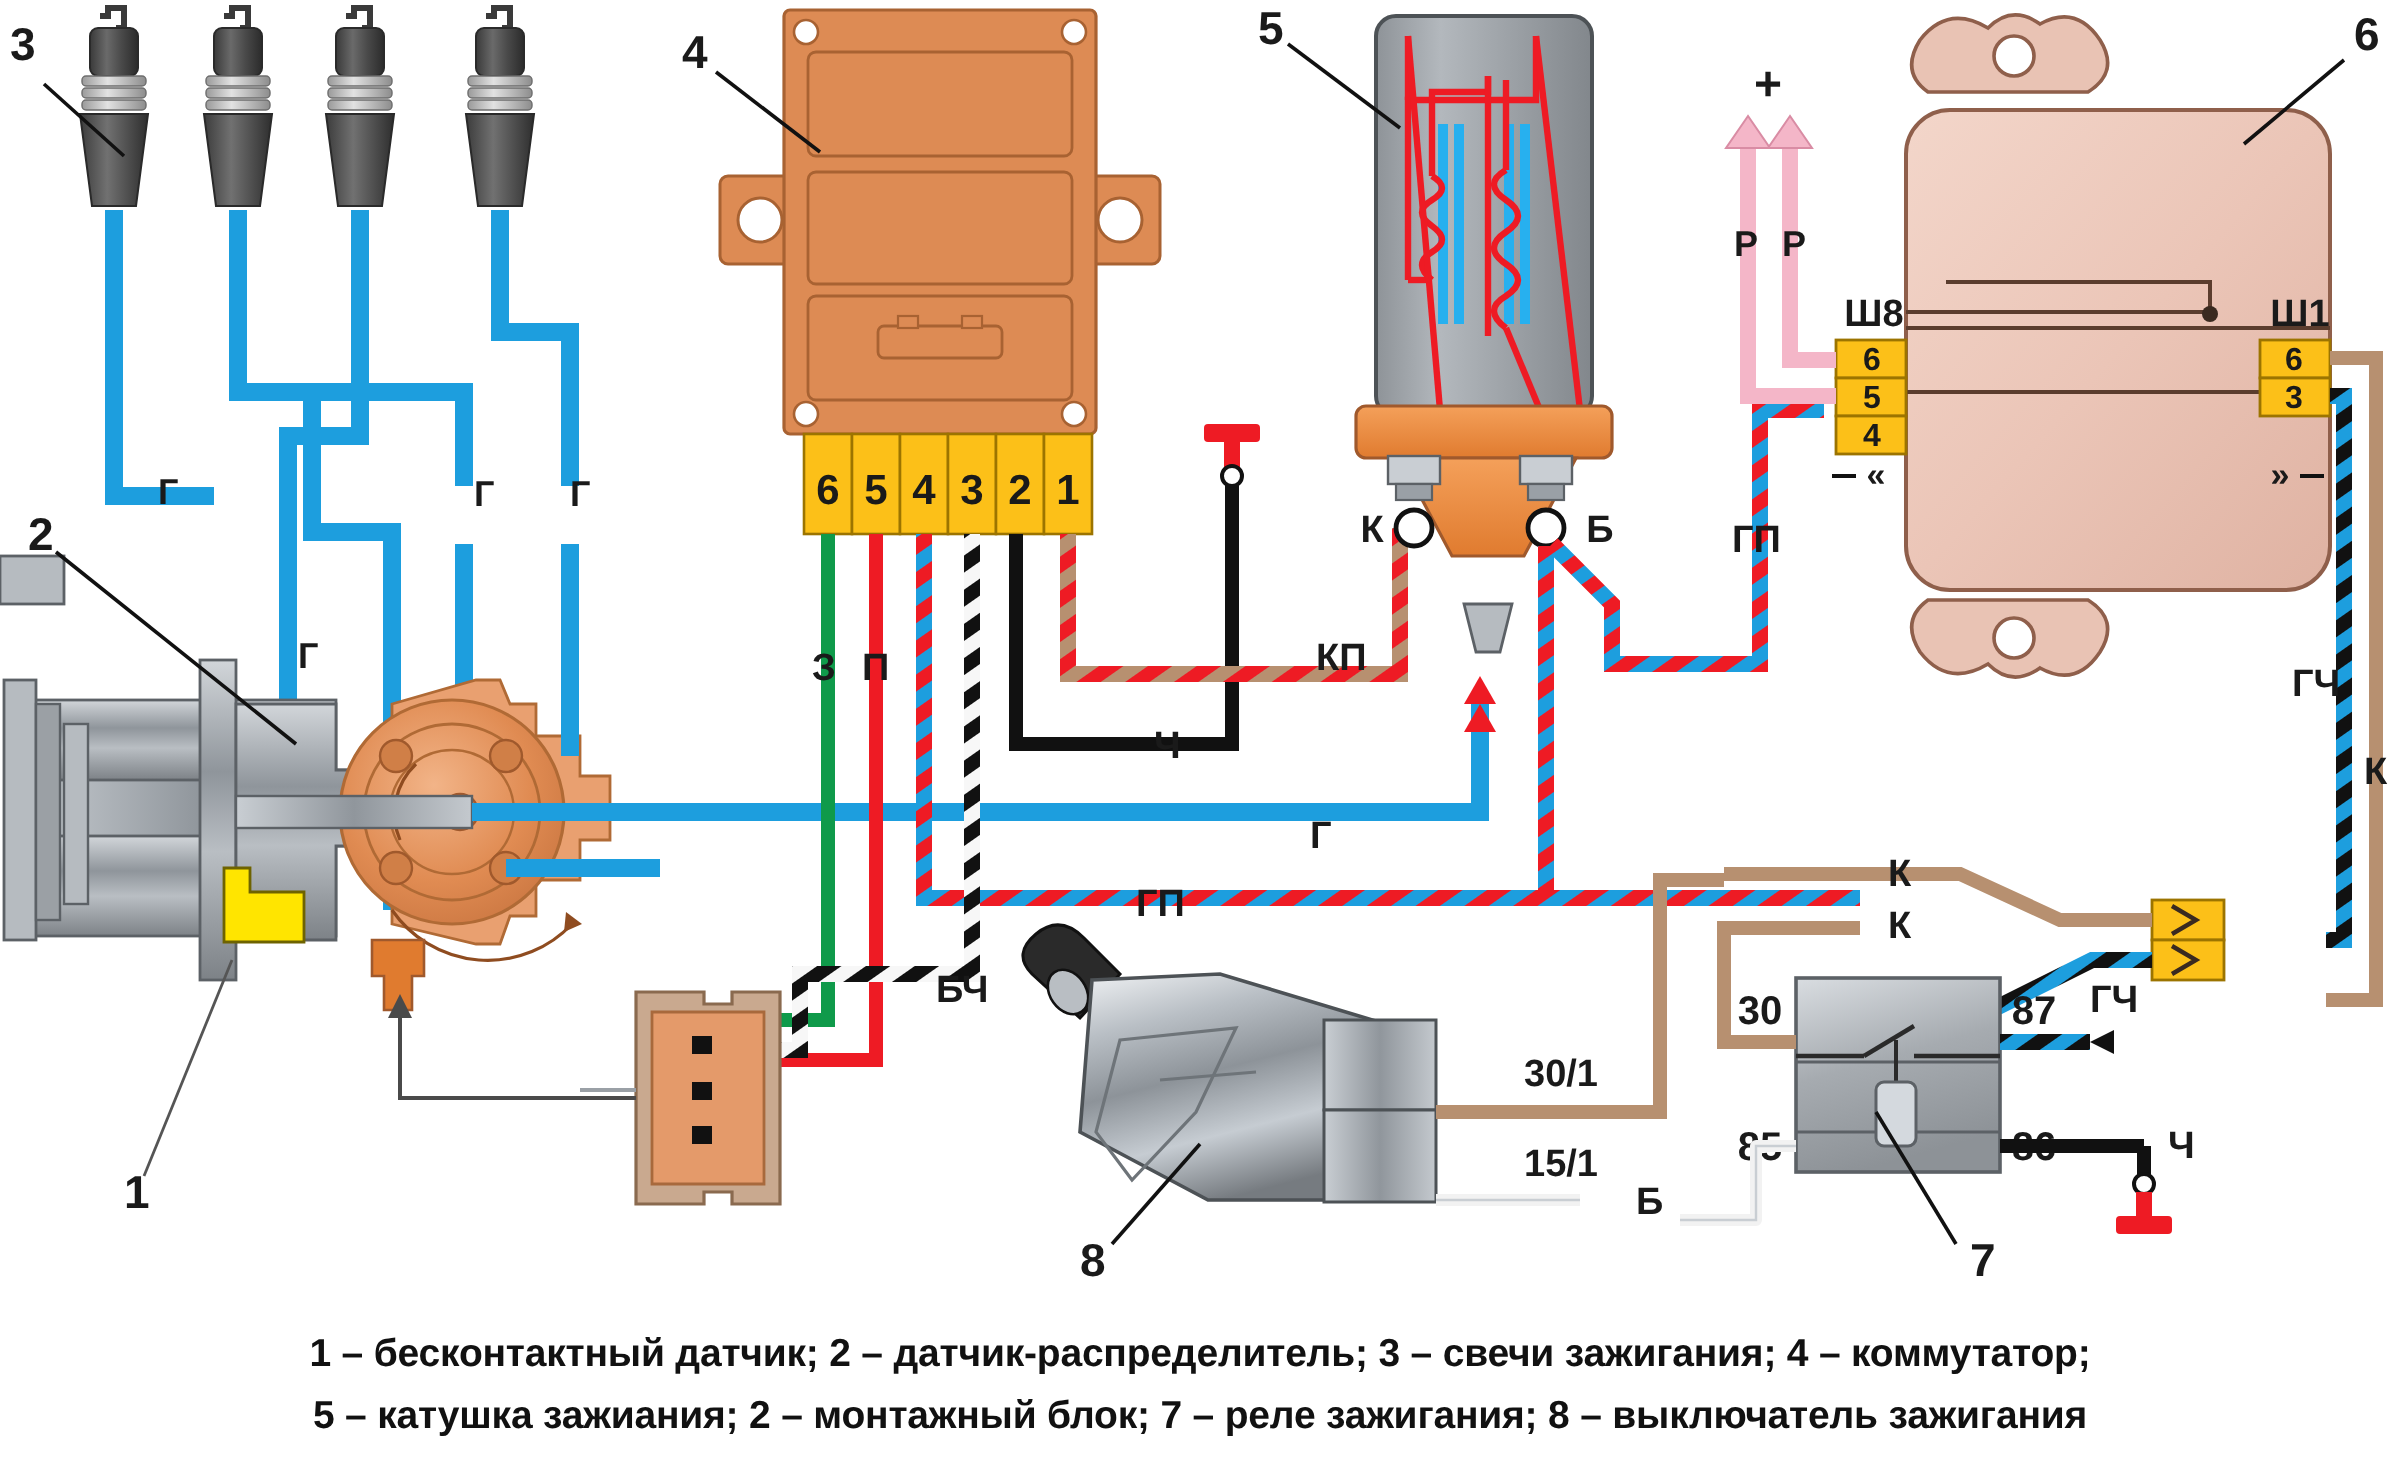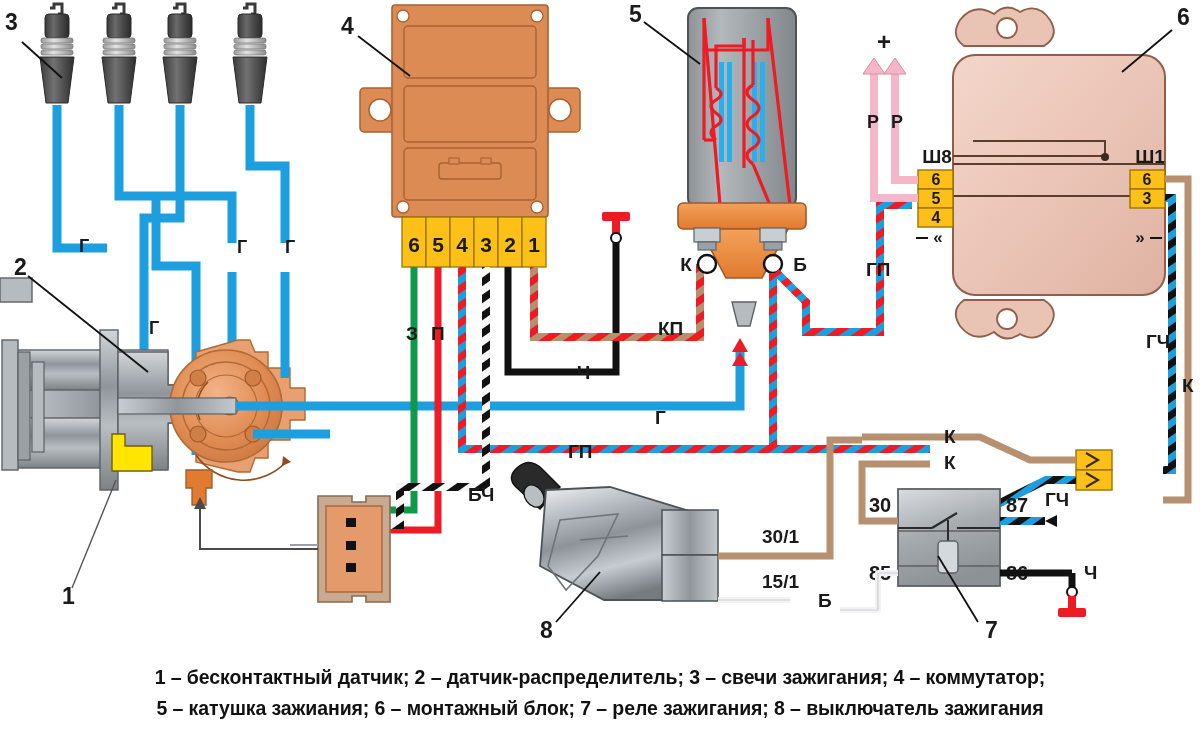--- a/index.html
+++ b/index.html
@@ -484,16 +484,16 @@
     <text class="lbl" x="341" y="34" font-size="23">4</text>
     <text class="lbl" x="629" y="22" font-size="23">5</text>
     <text class="lbl" x="1177" y="25" font-size="23">6</text>
     <text class="lbl" x="985" y="638" font-size="23">7</text>
     <text class="lbl" x="540" y="638" font-size="23">8</text>
   </g>
 </svg>
 
 <div class="caption">
   <div>1 – бесконтактный датчик; 2 – датчик-распределитель; 3 – свечи зажигания; 4 – коммутатор;</div>
-  <div>5 – катушка зажиания; 6 – монтажный блок; 7 – реле зажигания; 8 – выключатель зажигания</div>
+  <div>5 – катушка зажиания; 2 – монтажный блок; 7 – реле зажигания; 8 – выключатель зажигания</div>
 </div>
 
 </div>
 
 </body></html>

